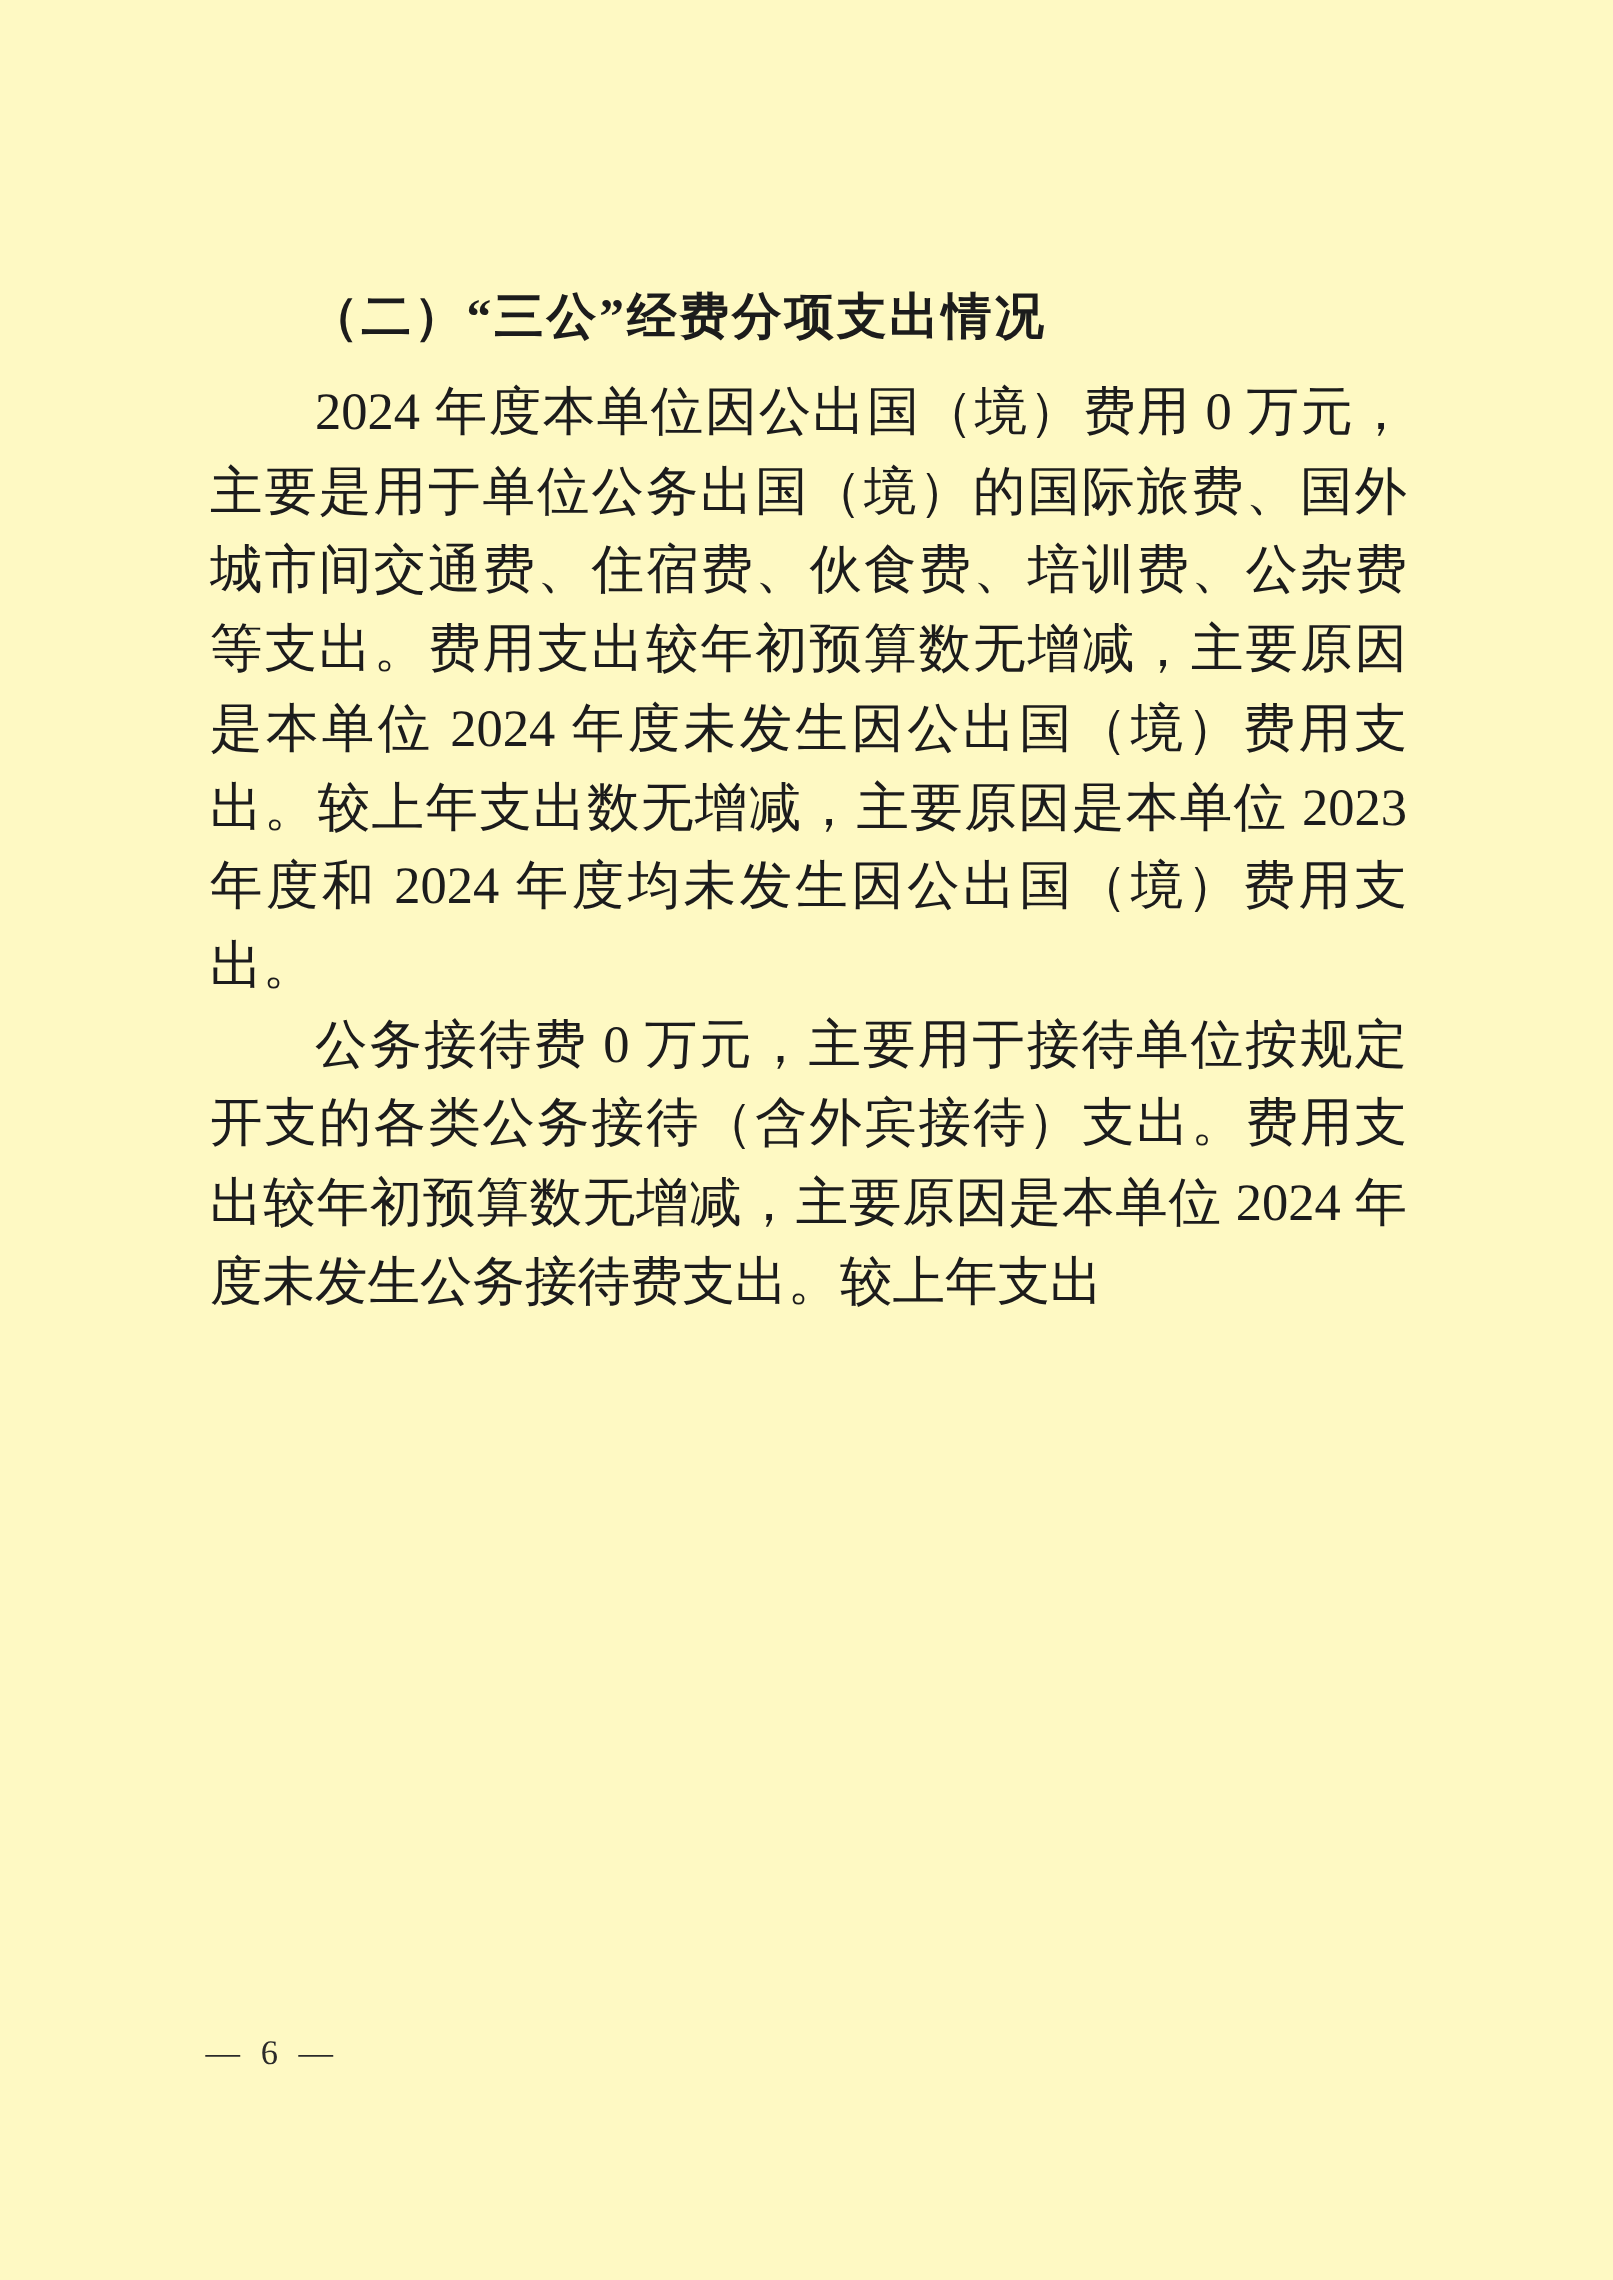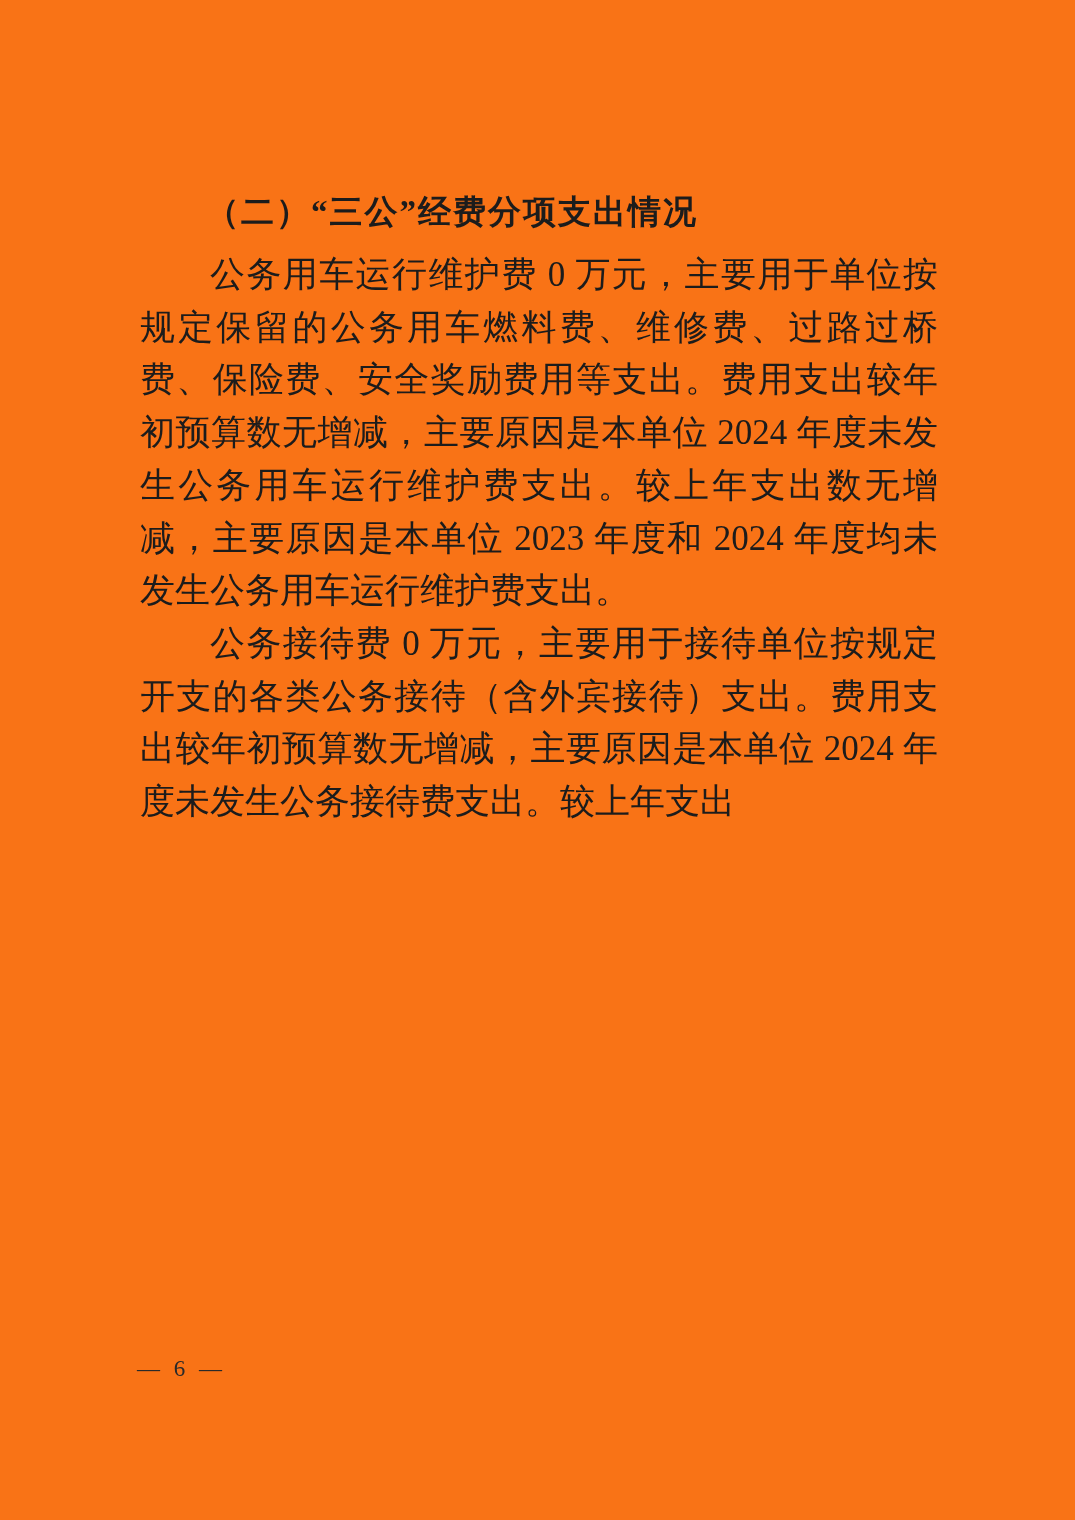--- a/index.html
+++ b/index.html
@@ -4,21 +4,21 @@
 <style>
   html, body {
     margin: 0;
     padding: 0;
     background: #ffffff;
   }
   .page {
     position: relative;
     width: 1075px;
     height: 1520px;
-    background: #f97316;
+    background: #fef9c3;
     overflow: hidden;
     font-family: "Liberation Serif", "DejaVu Serif", serif;
     color: #1c1c1c;
   }
   .content {
     position: absolute;
     left: 140px;
     top: 186px;
     width: 798px;
   }
@@ -49,17 +49,17 @@
     letter-spacing: 4px;
     white-space: nowrap;
   }
 </style>
 </head>
 <body>
 
 <div class="page">
   <div class="content">
     <h2 class="section-heading">（二）“三公”经费分项支出情况</h2>
-    <p class="body-paragraph">公务用车运行维护费 0 万元，主要用于单位按规定保留的公务用车燃料费、维修费、过路过桥费、保险费、安全奖励费用等支出。费用支出较年初预算数无增减，主要原因是本单位 2024 年度未发生公务用车运行维护费支出。较上年支出数无增减，主要原因是本单位 2023 年度和 2024 年度均未发生公务用车运行维护费支出。</p>
+    <p class="body-paragraph">2024 年度本单位因公出国（境）费用 0 万元，主要是用于单位公务出国（境）的国际旅费、国外城市间交通费、住宿费、伙食费、培训费、公杂费等支出。费用支出较年初预算数无增减，主要原因是本单位 2024 年度未发生因公出国（境）费用支出。较上年支出数无增减，主要原因是本单位 2023 年度和 2024 年度均未发生因公出国（境）费用支出。</p>
     <p class="body-paragraph">公务接待费 0 万元，主要用于接待单位按规定开支的各类公务接待（含外宾接待）支出。费用支出较年初预算数无增减，主要原因是本单位 2024 年度未发生公务接待费支出。较上年支出</p>
   </div>
   <div class="page-footer">— 6 —</div>
 </div>
 
 </body></html>

